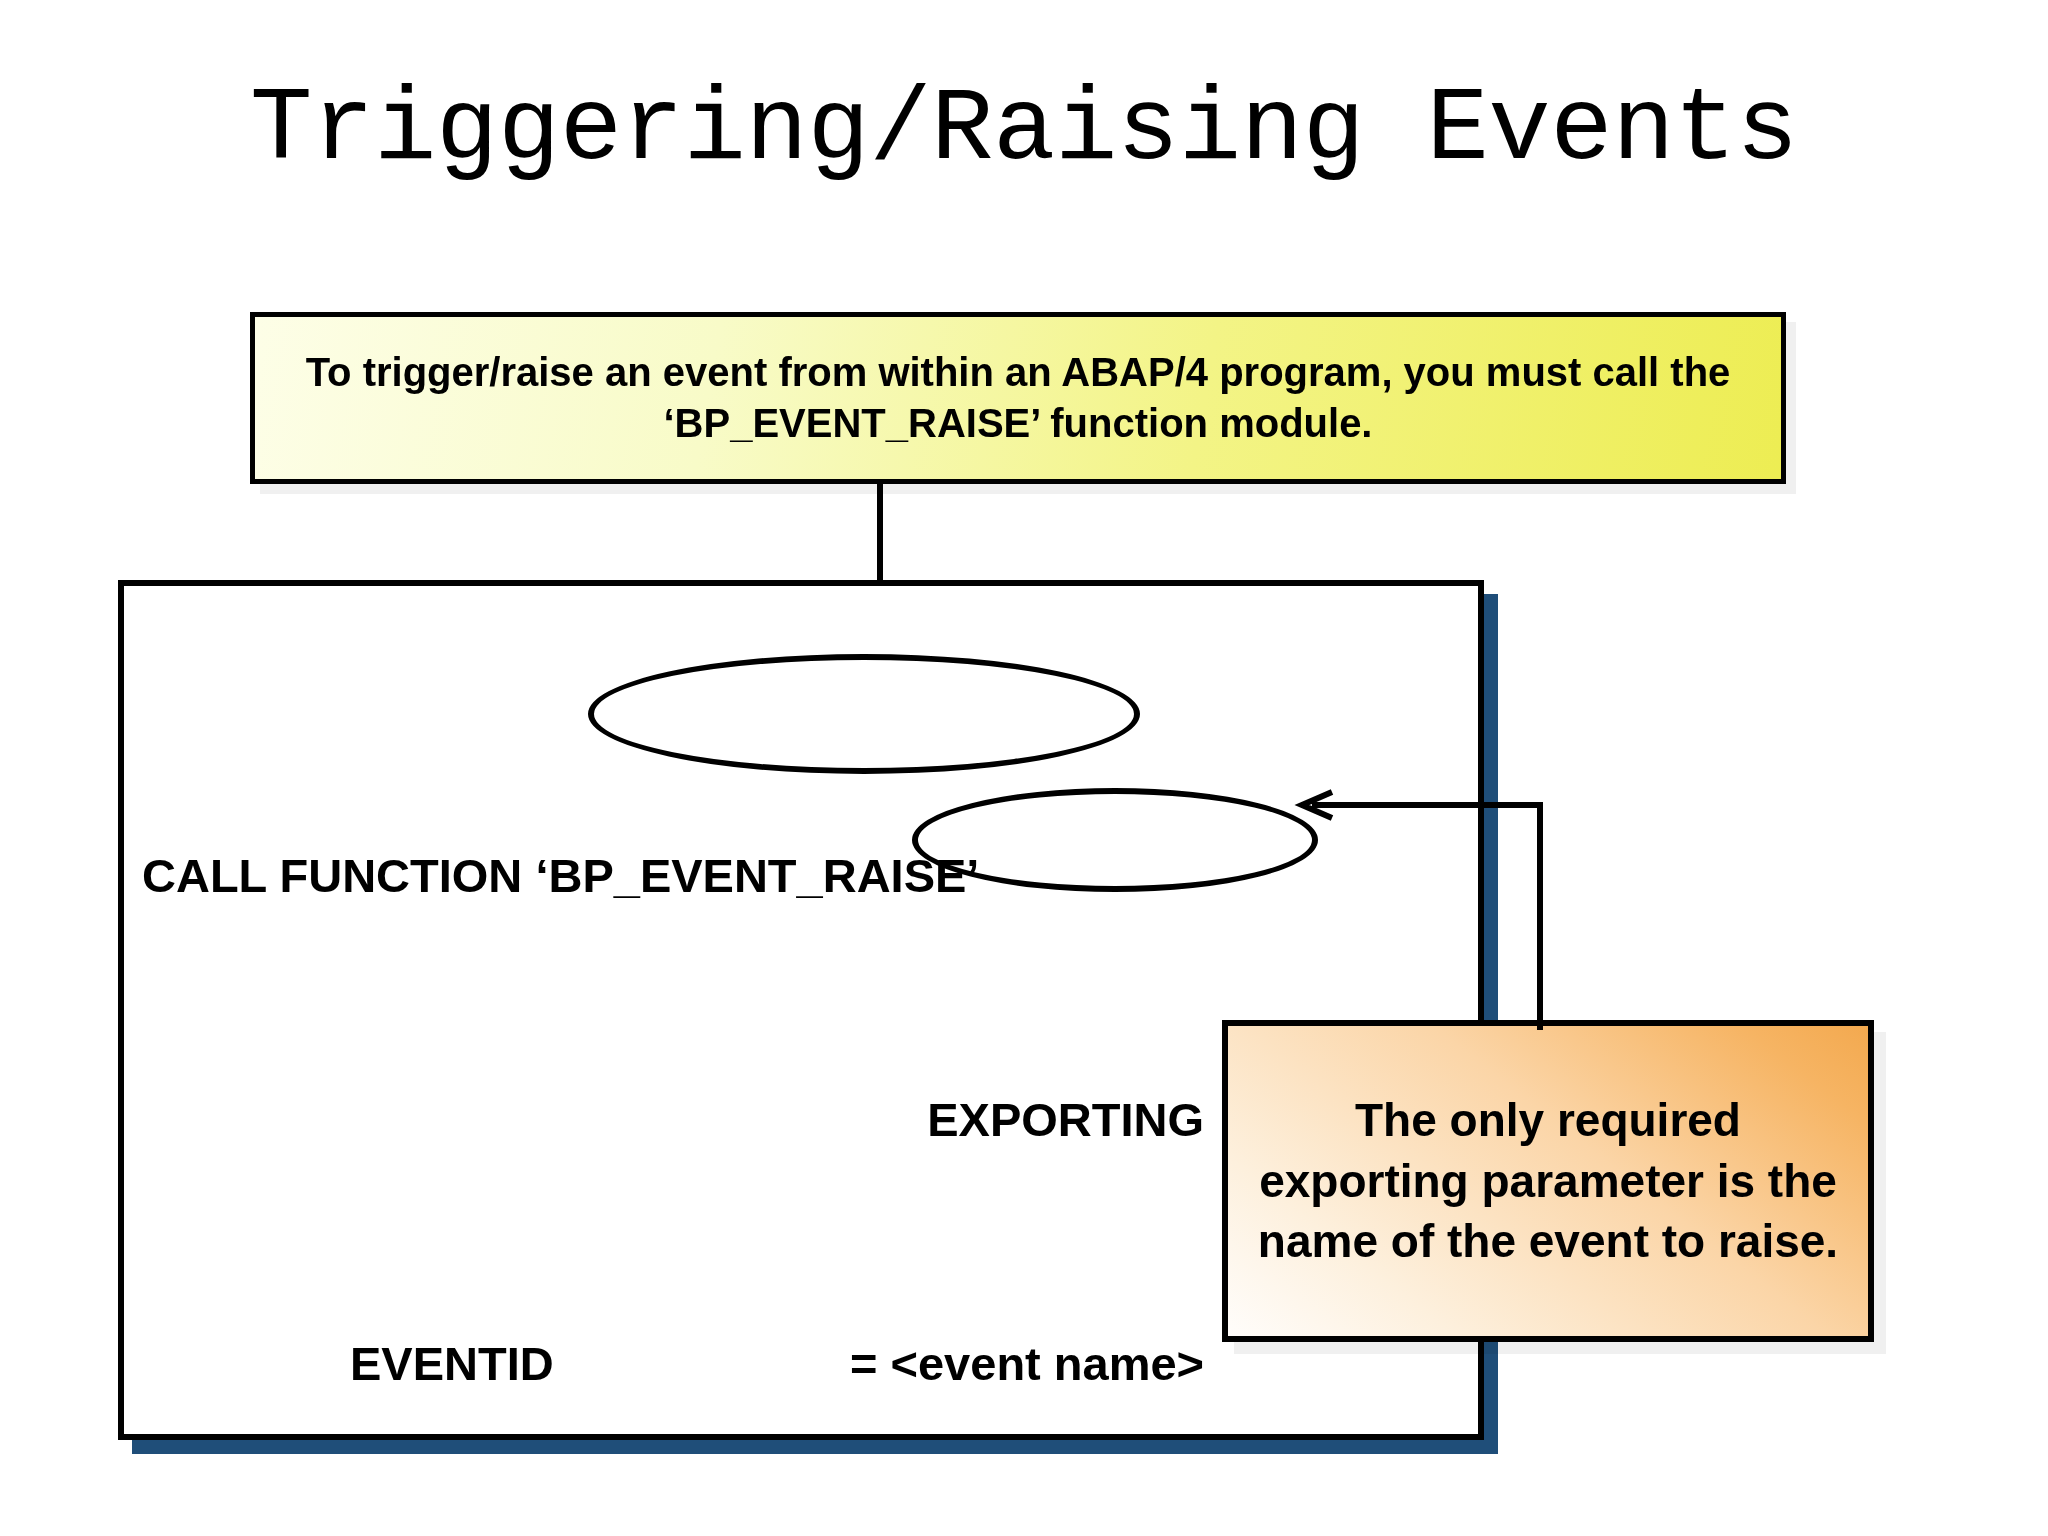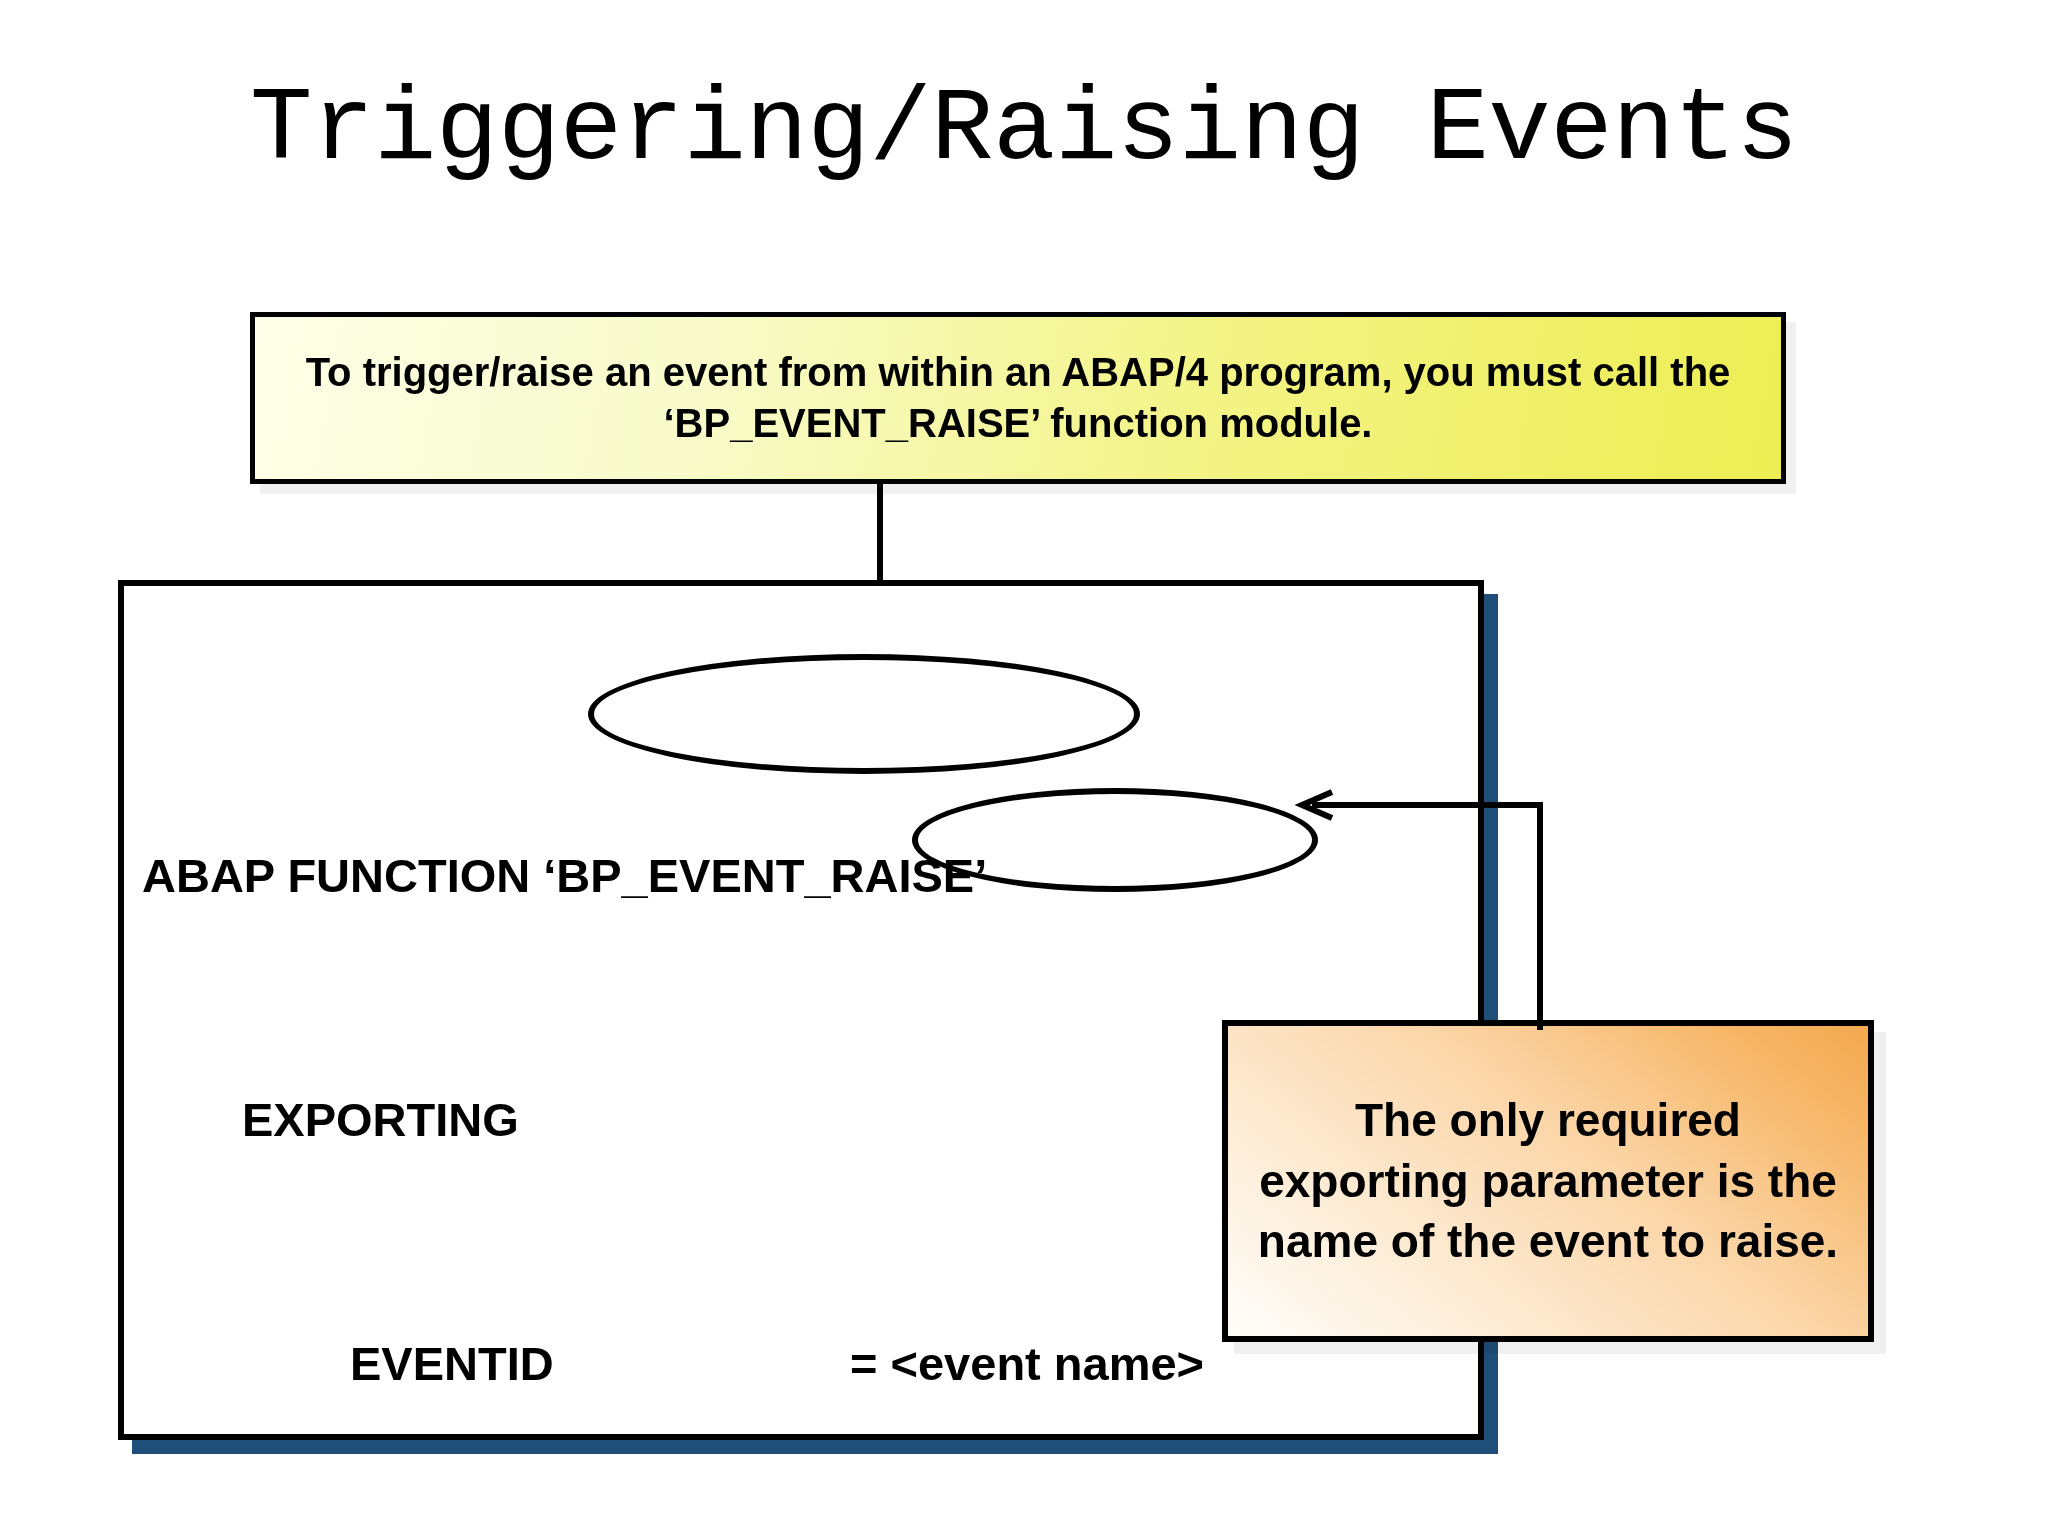--- a/index.html
+++ b/index.html
@@ -99,21 +99,21 @@
     font-family: "Liberation Sans", sans-serif;
     font-weight: bold;
     font-size: 47px;
     line-height: 61px;
     color: #000000;
     white-space: pre;
   }
   .code-line { display: block; height: 61px; }
 
   .indent0 { padding-left: 0px; }
-  .indent1 { padding-left: 100px; }
+  .indent1 { padding-left: 100px; text-align: right; }
   .indent2 { padding-left: 208px; }
 
   .w-eq-col { display: inline-block; width: 500px; }
 
   
   .highlight-ellipse {
     position: absolute;
     border: 6px solid #000000;
     border-radius: 50%;
     background: transparent;
@@ -181,21 +181,21 @@
   <svg id="connector-intro-to-code" viewBox="0 0 40 160" width="40" height="160" aria-hidden="true">
     <line x1="20" y1="0" x2="20" y2="142" stroke="#000000" stroke-width="6"></line>
     <polyline points="8,138 20,158 32,138" fill="none" stroke="#000000" stroke-width="6"></polyline>
   </svg>
 
   <div id="code-block-shadow"></div>
   <div id="code-block"></div>
 
   <div id="code-listing">
 
-    <span class="code-line indent0"><span>ABAP FUNCTION</span><span> </span><span>‘BP_EVENT_RAISE’</span></span>
+    <span class="code-line indent0"><span>CALL FUNCTION</span><span> </span><span>‘BP_EVENT_RAISE’</span></span>
 
     <span class="code-line indent1"><span>EXPORTING</span></span>
 
     <span class="code-line indent2"><span class="w-eq-col">EVENTID</span><span>=</span><span> </span><span>&lt;event name&gt;</span></span>
 
     
 
     
 
     

